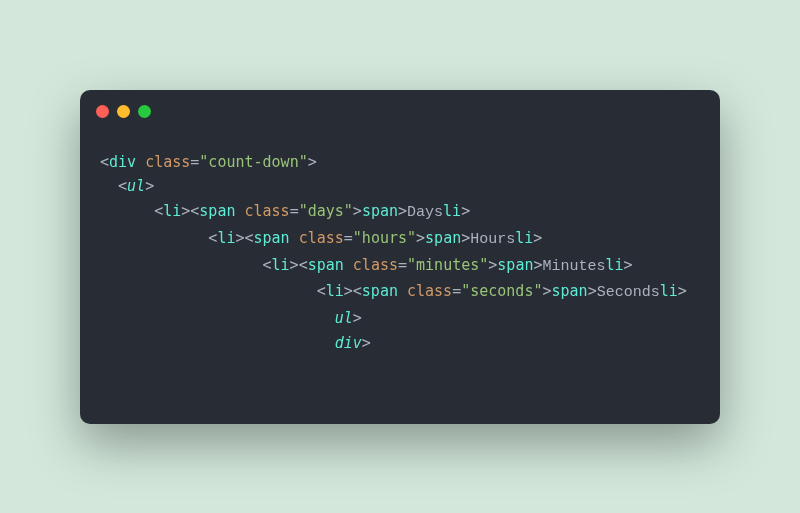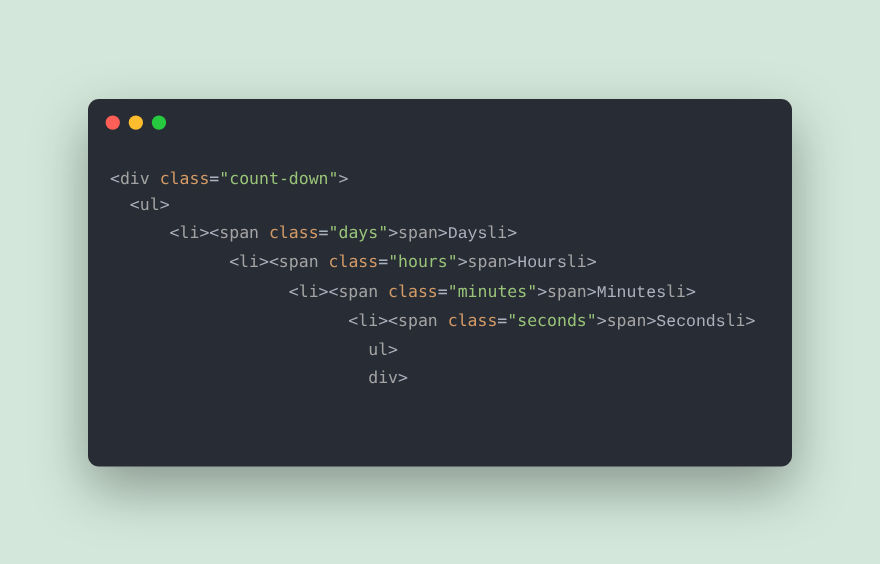--- a/index.html
+++ b/index.html
@@ -36,27 +36,27 @@
     .dot.yellow { background: #ffbd2e; }
     .dot.green { background: #27c93f; }
     .code {
       padding: 16px 20px 68px 20px;
       font-size: 15px;
       line-height: 1.65;
       white-space: pre;
       color: #abb2bf;
     }
     .t-punct { color: #abb2bf; }
-    .t-tag { color: #a3a3a3; }
+    .t-tag { color: #5eead4; }
     .t-attr { color: #d19a66; }
     .t-eq { color: #abb2bf; }
     .t-str { color: #98c379; }
     .t-text { color: #abb2bf; font-family: Liberation Mono, monospace; }
     .line { display: block; }
-    .ind1 { padding-left: 2ch; }
+    .ind1 { padding-left: 2ch; font-style: italic; }
     .ind3 { padding-left: 6ch; }
   </style>
 </head>
 <body>
 
 <div class="window">
   <div class="titlebar">
     <span class="dot red"></span>
     <span class="dot yellow"></span>
     <span class="dot green"></span>

